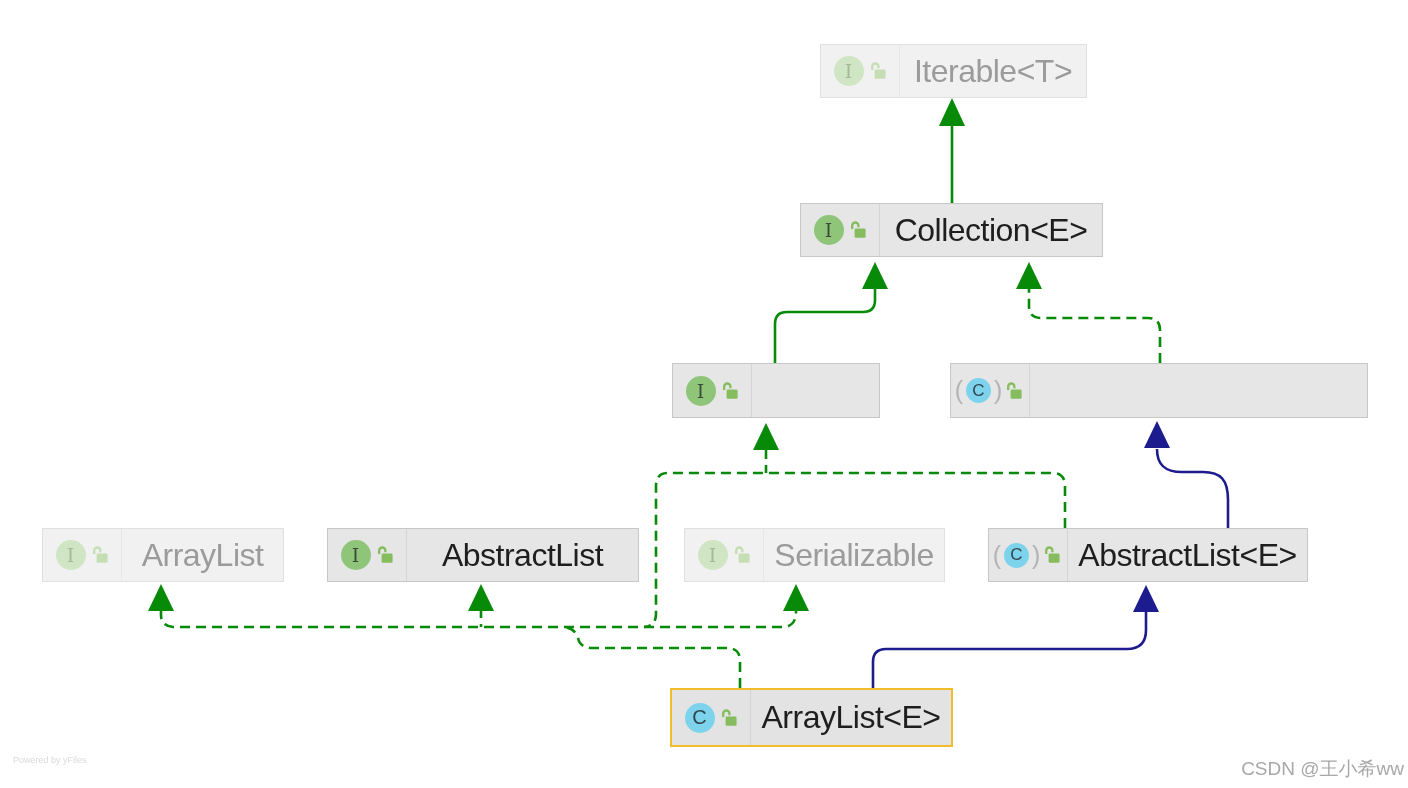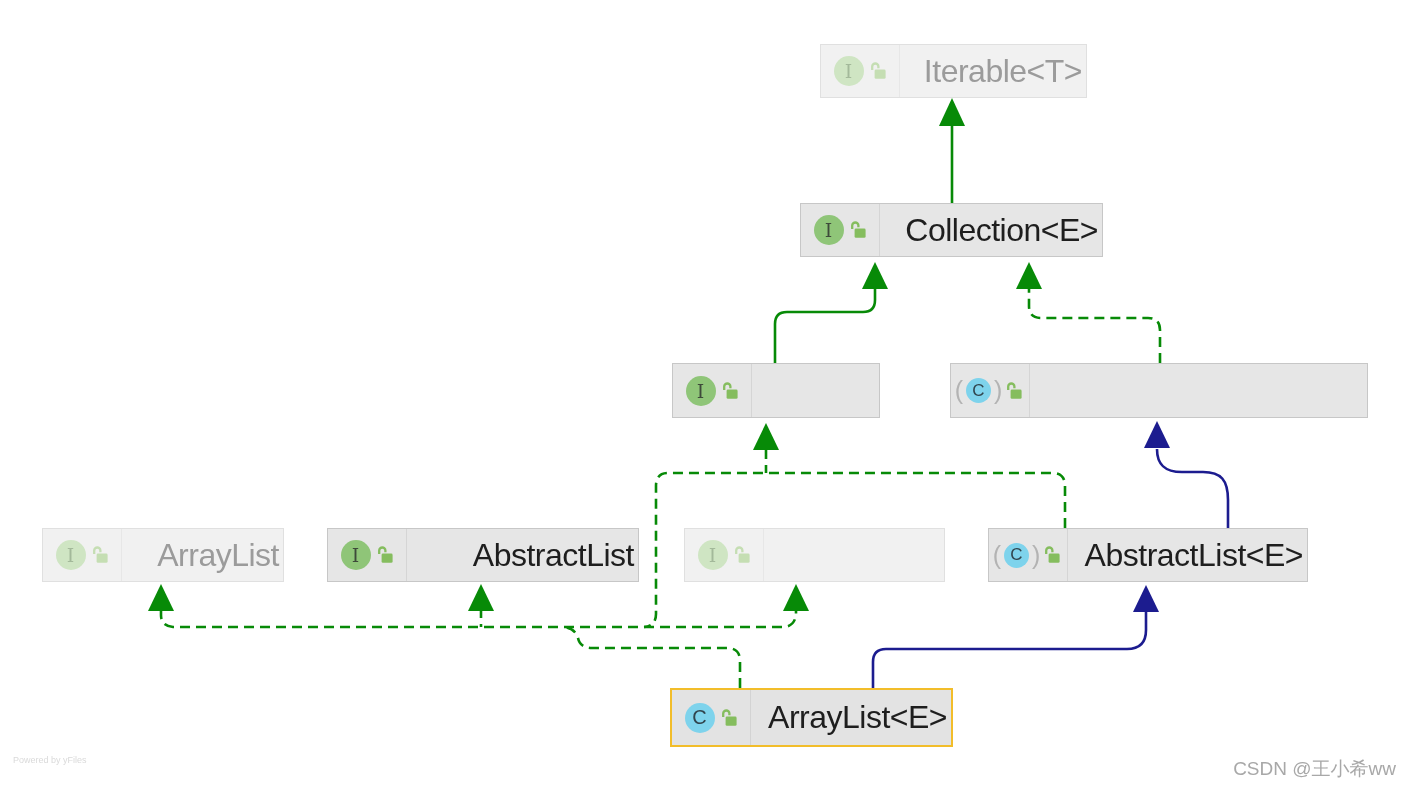--- a/index.html
+++ b/index.html
@@ -19,26 +19,26 @@
   .circle{width:30px;height:30px;border-radius:50%;display:flex;align-items:center;justify-content:center;
           flex:0 0 auto;}
   .circle.iface{background:#8fc578;color:#3e4a3a;font-family:"DejaVu Serif",serif;font-size:19px;}
   .faded .circle.iface{background:#cfe5c3;color:#a3b99a;}
   .circle.cls{background:#7ed3ec;color:#31454e;font-size:20px;font-weight:500;}
   .circle.cls.abstract{width:25px;height:25px;font-size:17px;}
   .paren{color:#b3b3b3;font-size:25px;font-weight:400;line-height:1;margin:0 -2px;}
 
   .lock{flex:0 0 auto;}
 
-  .label{flex:1;text-align:right;font-size:32px;letter-spacing:-0.5px;color:#1e1e1e;
+  .label{flex:1;text-align:center;font-size:32px;letter-spacing:-0.5px;color:#1e1e1e;
          white-space:nowrap;padding:0 4px;}
   .faded .label{color:#9b9b9b;}
 
   .wm-yfiles{position:absolute;left:13px;bottom:23px;font-size:9px;color:#dadada;z-index:2;}
-  .wm-credit{position:absolute;right:12px;bottom:6px;font-size:19px;color:#a8a8a8;z-index:2;}
+  .wm-credit{position:absolute;right:4px;bottom:6px;font-size:19px;color:#a8a8a8;z-index:2;}
 
   .edge-green{stroke:#078a07;fill:none;stroke-width:2.6;}
   .edge-green-dash{stroke:#078a07;fill:none;stroke-width:2.6;stroke-dasharray:10 6;}
   .edge-navy{stroke:#1c1c8f;fill:none;stroke-width:2.6;}
   .arrow-green{fill:#078a07;stroke:none;}
   .arrow-navy{fill:#1c1c8f;stroke:none;}
 </style>
 </head>
 <body>
 
@@ -171,20 +171,21 @@
   <div class="node faded" style="left:684px;top:528px;width:261px;height:54px">
     <div class="icon-cell">
       <span class="circle iface">
           <span>I</span>
         </span>
       <svg class="lock" width="18" height="20" viewBox="0 0 18 20">
           <path d="M3.2,9 V5.6 A3.1,3.1 0 0 1 9.4,5.6 V7.2" stroke="currentColor" stroke-width="2.3" fill="none"></path>
           <rect x="5.6" y="8.6" width="11" height="9.2" rx="1.4" fill="currentColor"></rect>
         </svg>
     </div>
+    <div class="label">Serializable</div>
   </div>
 
   <div class="node" style="left:988px;top:528px;width:320px;height:54px">
     <div class="icon-cell">
       <span class="paren">(</span>
       <span class="circle cls abstract">
           <span>C</span>
         </span>
       <span class="paren">)</span>
       <svg class="lock" width="18" height="20" viewBox="0 0 18 20">

